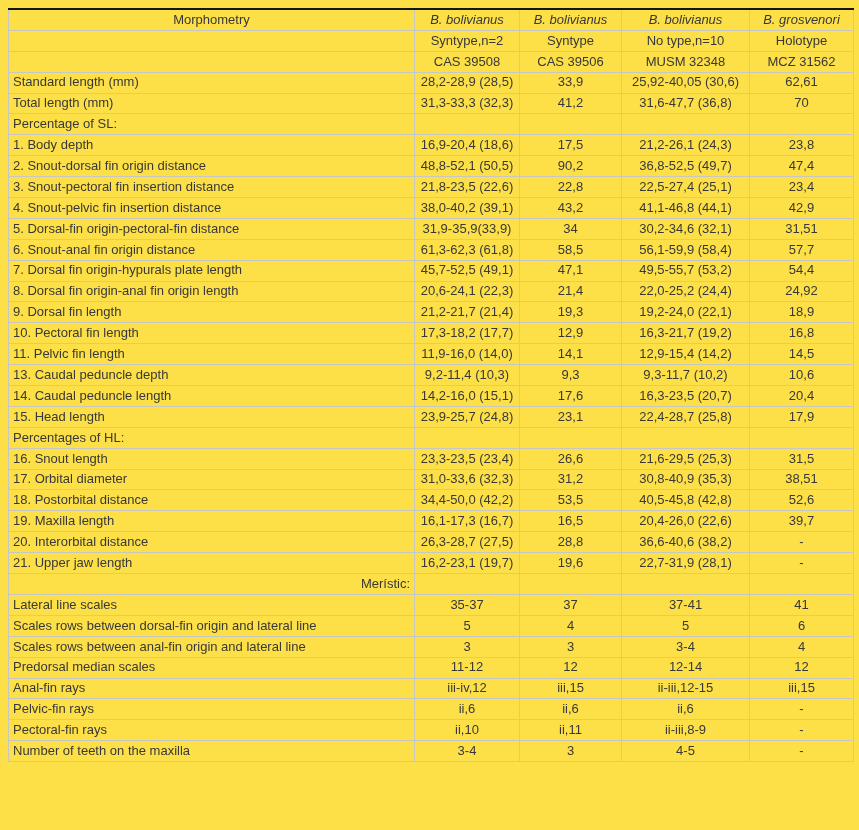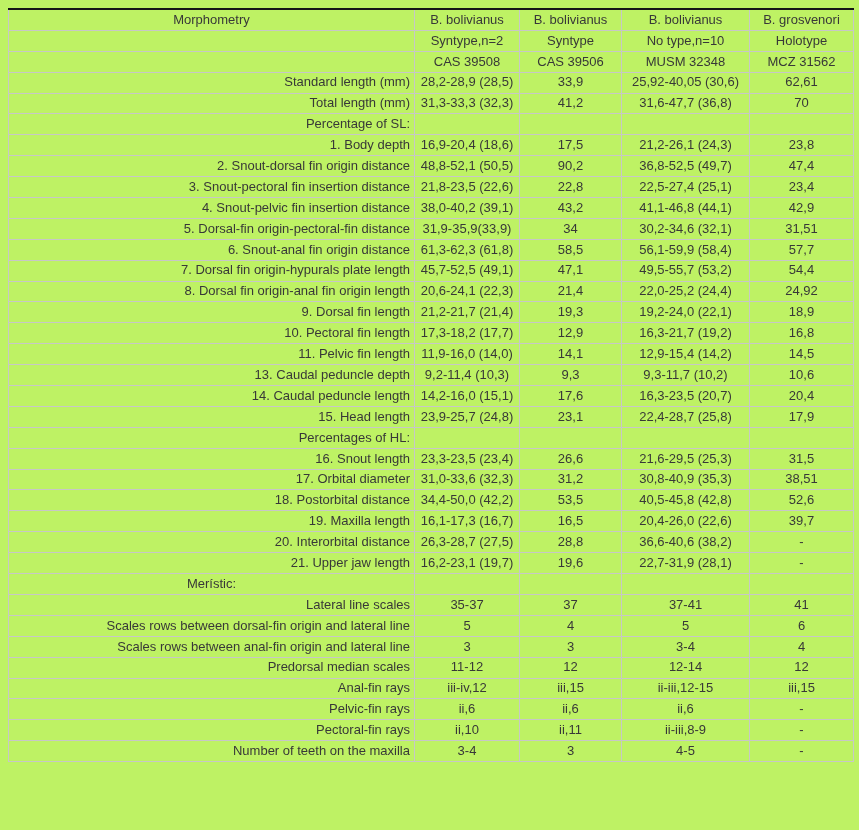--- a/index.html
+++ b/index.html
@@ -7,21 +7,21 @@
     padding: 0;
     background: #ffffff;
     width: 859px;
     height: 830px;
     overflow: hidden;
   }
   .page {
     position: absolute;
     left: 0; top: 0;
     width: 859px; height: 830px;
-    background: #bef264;
+    background: #fde047;
   }
   table.morpho {
     position: absolute;
     left: 8px;
     top: 8px;
     width: 845px;
     border-collapse: collapse;
     table-layout: fixed;
     font-family: "Liberation Sans", "DejaVu Sans", sans-serif;
     font-size: 13px;
@@ -31,26 +31,26 @@
   table.morpho td, table.morpho th {
     border: 1px solid #c7c7c7;
     height: 19.9px;
     padding: 0 4px;
     overflow: hidden;
     white-space: nowrap;
     font-weight: normal;
     line-height: 1.1;
     vertical-align: middle;
   }
-  td.lbl { text-align: right; }
+  td.lbl { text-align: left; }
   td.val { text-align: center; }
   td.ctr { text-align: center; }
   thead td { text-align: center; }
-  thead td.species { }
-  tr.section-center td.lbl { text-align: center; margin-left: 16px; }
+  thead td.species { font-style: italic; }
+  tr.section-center td.lbl { text-align: right; margin-left: 16px; }
 </style>
 </head>
 <body>
 
 <div class="page">
   <table class="morpho">
     <colgroup>
       <col style="width:406px">
       <col style="width:105px">
       <col style="width:102px">

